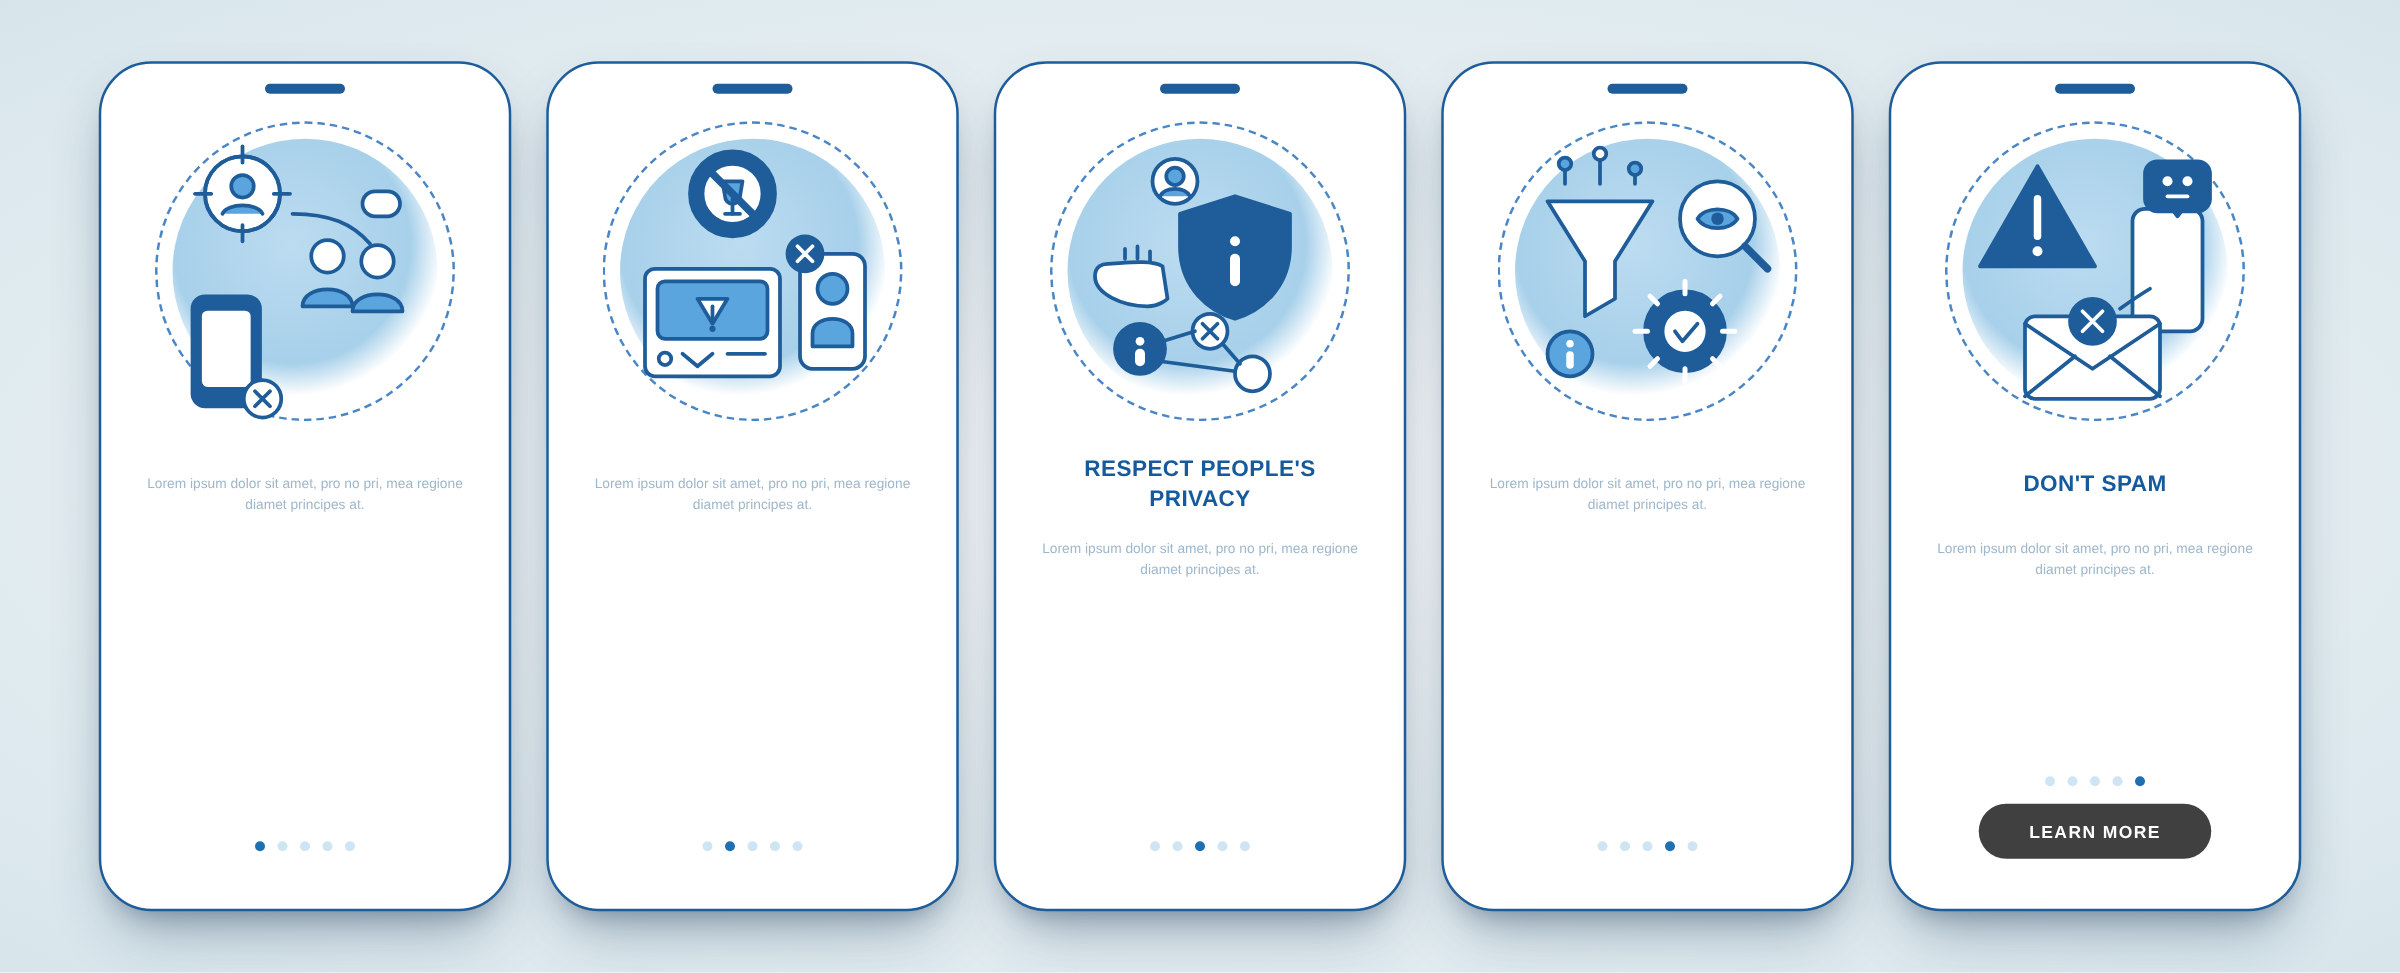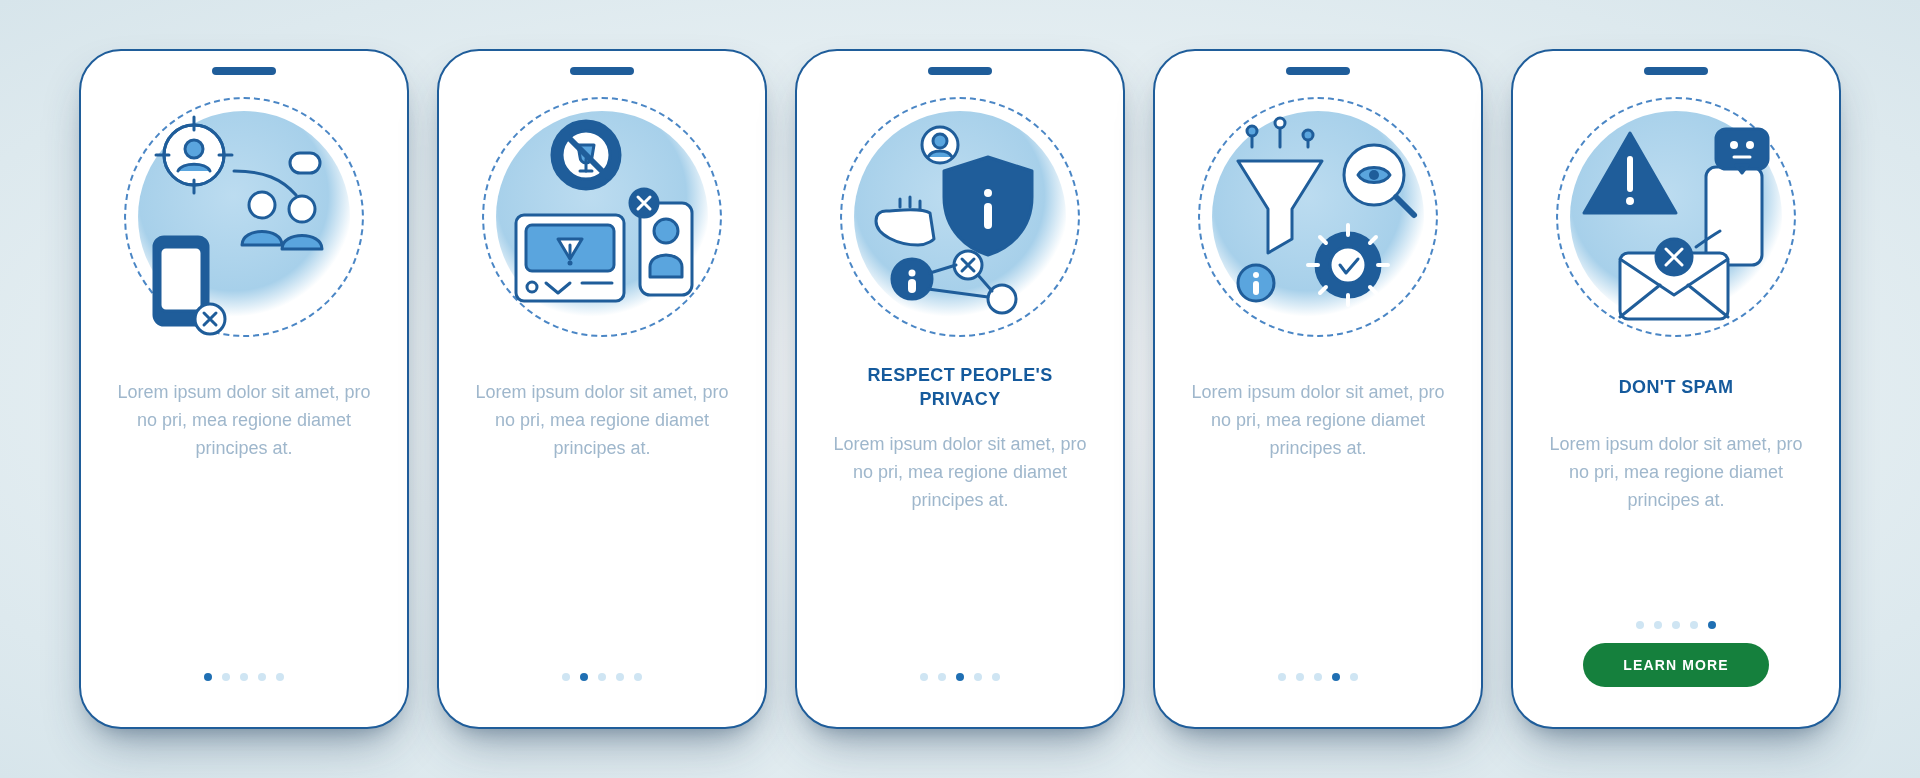--- a/index.html
+++ b/index.html
@@ -76,21 +76,21 @@
     letter-spacing: .02em;
     text-align: center;
     min-height: 52px;
     display: flex;
     align-items: center;
     white-space: pre-line;
     text-transform: uppercase;
   }
   .desc {
     color: #9fb7cc;
-    font-size: 18px;
+    font-size: 11px;
     line-height: 1.55;
     text-align: center;
     margin-top: 18px;
     max-width: 260px;
   }
   .spacer { flex: 1 1 auto; }
 
   .dots {
     display: flex;
     gap: 10px;
@@ -99,21 +99,21 @@
     margin-bottom: 14px;
   }
   .dot {
     width: 8px; height: 8px;
     border-radius: 50%;
     background: #cfe5f3;
   }
   .dot.active { background: #1f6fb3; }
 
   .cta {
-    background: #15803d;
+    background: #404040;
     color: #fff;
     border: none;
     border-radius: 999px;
     font-size: 14px;
     font-weight: 700;
     letter-spacing: .08em;
     padding: 14px 40px;
     cursor: pointer;
     margin-bottom: 8px;
   }

